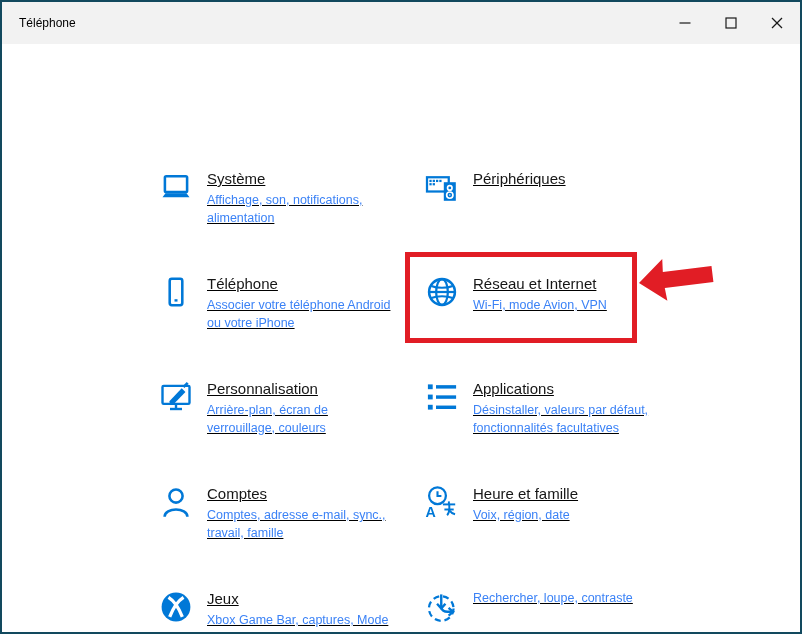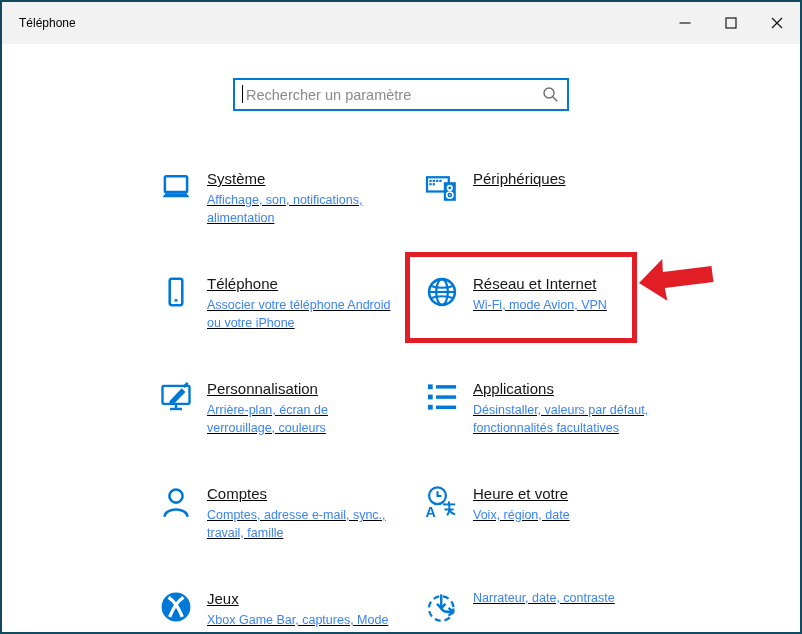--- a/index.html
+++ b/index.html
@@ -65,28 +65,20 @@
         <svg width="12" height="12">
             <line x1="1" y1="1" x2="11" y2="11" stroke="#1a1a1a" stroke-width="1.2"></line>
             <line x1="11" y1="1" x2="1" y2="11" stroke="#1a1a1a" stroke-width="1.2"></line>
           </svg>
       </div>
     </div>
   </div>
 
   <div class="content">
 
-    <div class="search-wrap">
-      <input class="search-input" type="text" placeholder="Rechercher un paramètre" style="">
-      <span class="caret"></span>
-      <svg class="search-glass" width="17" height="17" viewBox="0 0 17 17">
-        <circle cx="7" cy="7" r="5" fill="none" stroke="#6d6d6d" stroke-width="1.4"></circle>
-        <line x1="10.7" y1="10.7" x2="15.2" y2="15.2" stroke="#6d6d6d" stroke-width="1.4"></line>
-      </svg>
-    </div>
 
     <div class="grid">
 
       <div class="tile">
         <svg class="tile-icon" viewBox="0 0 24 24">
           <rect x="4.6" y="4.8" width="14.8" height="10.6" rx="0.9" fill="none" stroke="#0078d7" stroke-width="1.7"></rect>
           <path d="M3,18.8 h18 l-2,-2.6 h-14 z" fill="#0078d7"></path>
         </svg>
         <div class="tile-text">
           <div class="tile-title">Système</div>
@@ -188,21 +180,21 @@
           <path d="M9,4.8 v3.2 h2.6" fill="none" stroke="#0078d7" stroke-width="1.4"></path>
           <text x="1" y="21.8" font-size="9.5" font-weight="bold" fill="#0078d7" font-family="Liberation Sans, sans-serif">A</text>
           <g stroke="#0078d7" stroke-width="1.3" fill="none">
             <line x1="16.6" y1="11.6" x2="16.6" y2="13.4"></line>
             <line x1="12.6" y1="13.6" x2="20.8" y2="13.6"></line>
             <line x1="13.6" y1="17" x2="19.8" y2="17"></line>
             <path d="M16.8,13.8 c0.3,3.4 0.2,5.4 -1.4,7 m1.3,-3.4 c1.2,1.6 2.4,2.4 4,2.8"></path>
           </g>
         </svg>
         <div class="tile-text">
-          <div class="tile-title">Heure et votre</div>
+          <div class="tile-title">Heure et famille</div>
           <div class="tile-desc">Voix, région, date</div>
         </div>
       </div>
 
       <div class="tile">
         <svg class="tile-icon" viewBox="0 0 24 24">
           <circle cx="12" cy="12" r="9.6" fill="#0078d7"></circle>
           <path d="M7,5.6 C10.2,7.6 13.8,12.4 16.2,18.6" fill="none" stroke="#fff" stroke-width="2.2"></path>
           <path d="M17,5.6 C13.8,7.6 10.2,12.4 7.8,18.6" fill="none" stroke="#fff" stroke-width="2.2"></path>
         </svg>
@@ -214,21 +206,21 @@
 
       <div class="tile">
         <svg class="tile-icon" viewBox="0 0 24 24">
           <circle cx="11.5" cy="13" r="8.2" fill="none" stroke="#0078d7" stroke-width="1.5" stroke-dasharray="4 2.6"></circle>
           <line x1="11.5" y1="3.6" x2="11.5" y2="12.2" stroke="#0078d7" stroke-width="1.6"></line>
           <path d="M8.7,9.8 L11.5,12.9 L14.3,9.8" fill="none" stroke="#0078d7" stroke-width="1.6"></path>
           <path d="M11.5,12.6 q0.8,2.6 4.2,2.6 h3.2" fill="none" stroke="#0078d7" stroke-width="1.6"></path>
           <path d="M16.4,12.6 L19.4,15.2 L16.4,17.8" fill="none" stroke="#0078d7" stroke-width="1.6"></path>
         </svg>
         <div class="tile-text">
-          <div class="tile-desc">Narrateur, date, contraste</div>
+          <div class="tile-desc">Rechercher, loupe, contraste</div>
         </div>
       </div>
 
     </div>
 
     <div class="red-box"></div>
 
     <svg class="red-arrow" width="76" height="46" viewBox="0 0 76 46">
       <polygon points="0,23 26,2 25,15 74,15 74,31 25,31 26,44" fill="#e11d25"></polygon>
     </svg>

